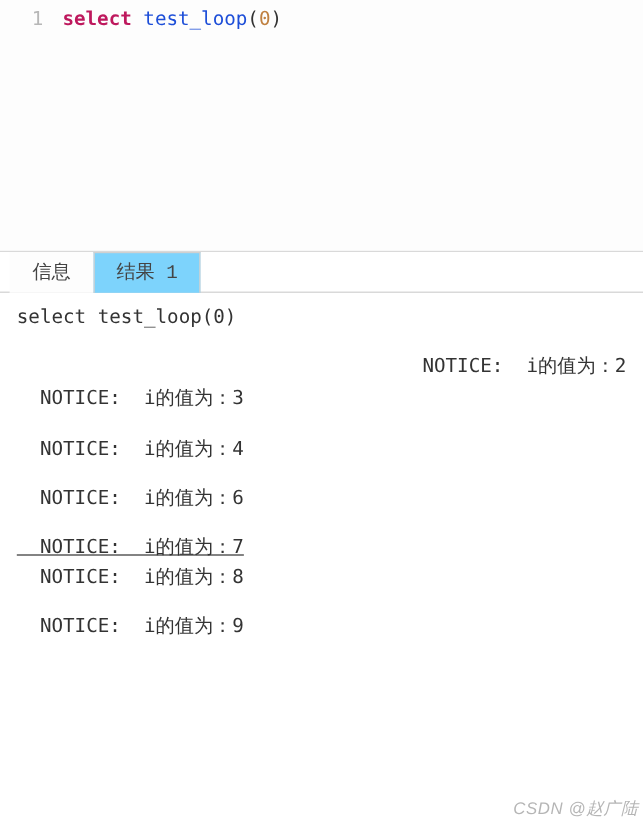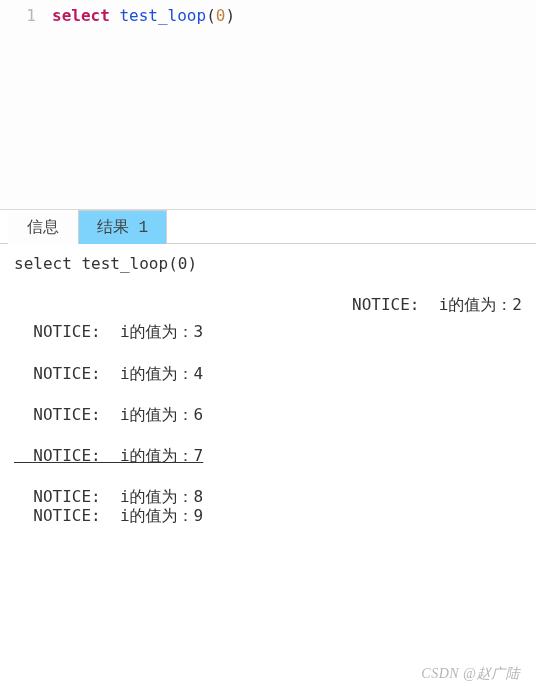--- a/index.html
+++ b/index.html
@@ -72,23 +72,23 @@
     padding: 10px 14px 14px 14px;
     font-family: Consolas, "Microsoft YaHei", monospace;
     font-size: 16px;
     color: #333;
     line-height: 1.2;
   }
   .out-line { white-space: pre; }
 
   .watermark {
     position: absolute;
-    right: 16px;
+    right: 4px;
     bottom: 4px;
-    font-family: Liberation Serif, serif;
+    font-family: Liberation Sans, sans-serif;
     font-size: 14px;
     color: rgba(120,120,120,0.55);
     letter-spacing: 0.5px;
     font-style: italic;
   }
 </style>
 </head>
 <body>
 
 <div class="editor-area">
@@ -111,17 +111,17 @@
   </div>
 </div>
 
 <div class="output-area" id="output-panel">
 <div class="out-line">select test_loop(0)</div>
     <div class="out-line" style="margin-top: 22px; text-align: right;">  NOTICE:  i的值为：2</div>
     <div class="out-line" style="margin-top: 8px;">  NOTICE:  i的值为：3</div>
     <div class="out-line" style="margin-top: 22px;">  NOTICE:  i的值为：4</div>
     <div class="out-line" style="margin-top: 22px;">  NOTICE:  i的值为：6</div>
     <div class="out-line" style="margin-top: 22px; text-decoration: underline;">  NOTICE:  i的值为：7</div>
-    <div class="out-line" style="margin-top: 22px;">  NOTICE:  i的值为：8</div>
-    <div class="out-line" style="">  NOTICE:  i的值为：9</div>
+    <div class="out-line" style="margin-top: 6px;">  NOTICE:  i的值为：8</div>
+    <div class="out-line" style="margin-top: 22px;">  NOTICE:  i的值为：9</div>
   </div>
 
 <div class="watermark">CSDN @赵广陆</div>
 
 </body></html>

